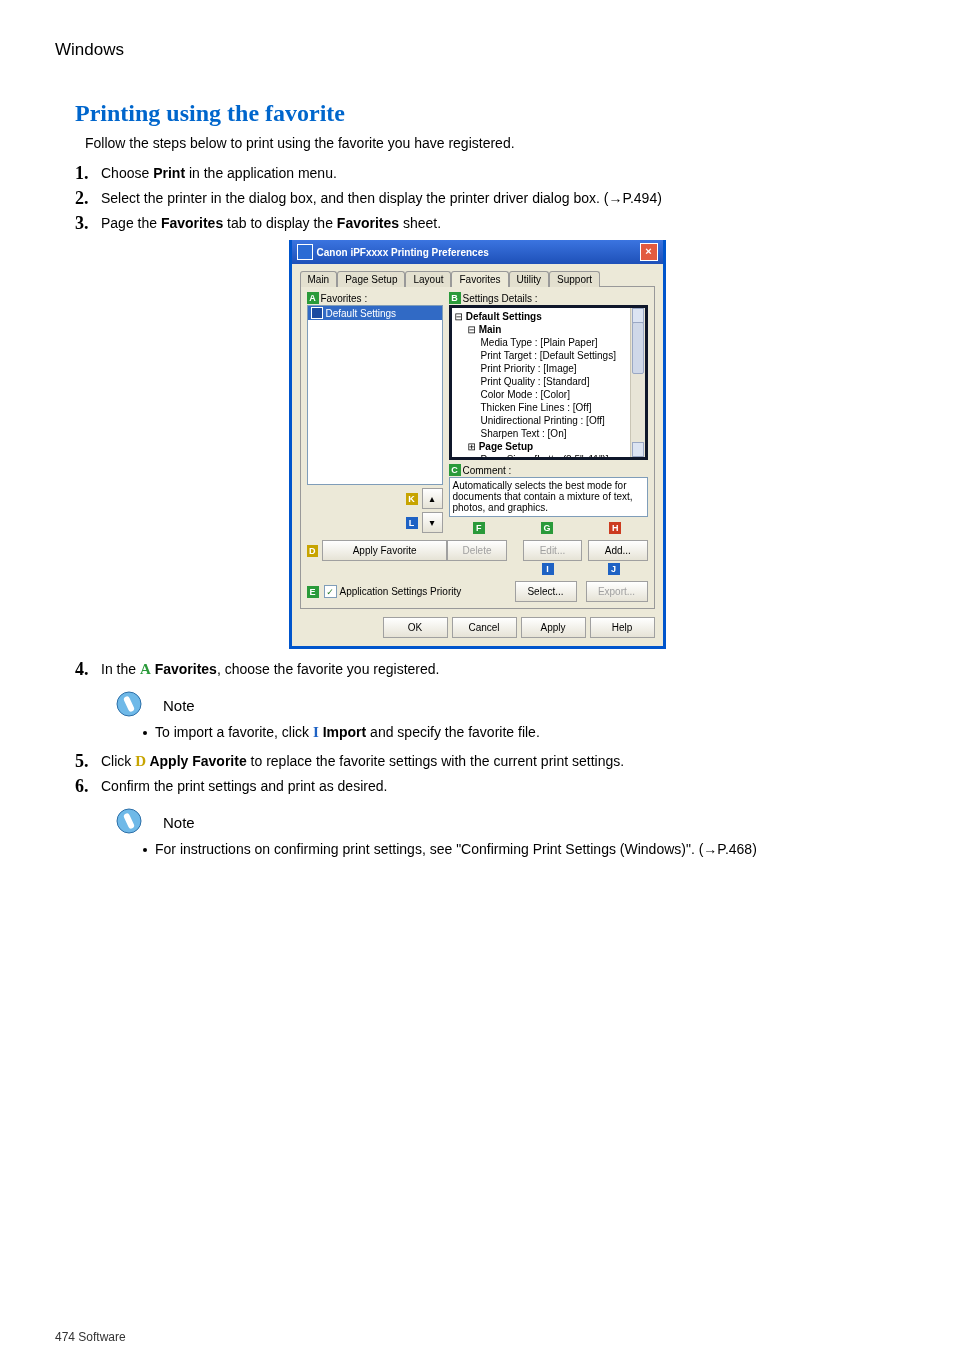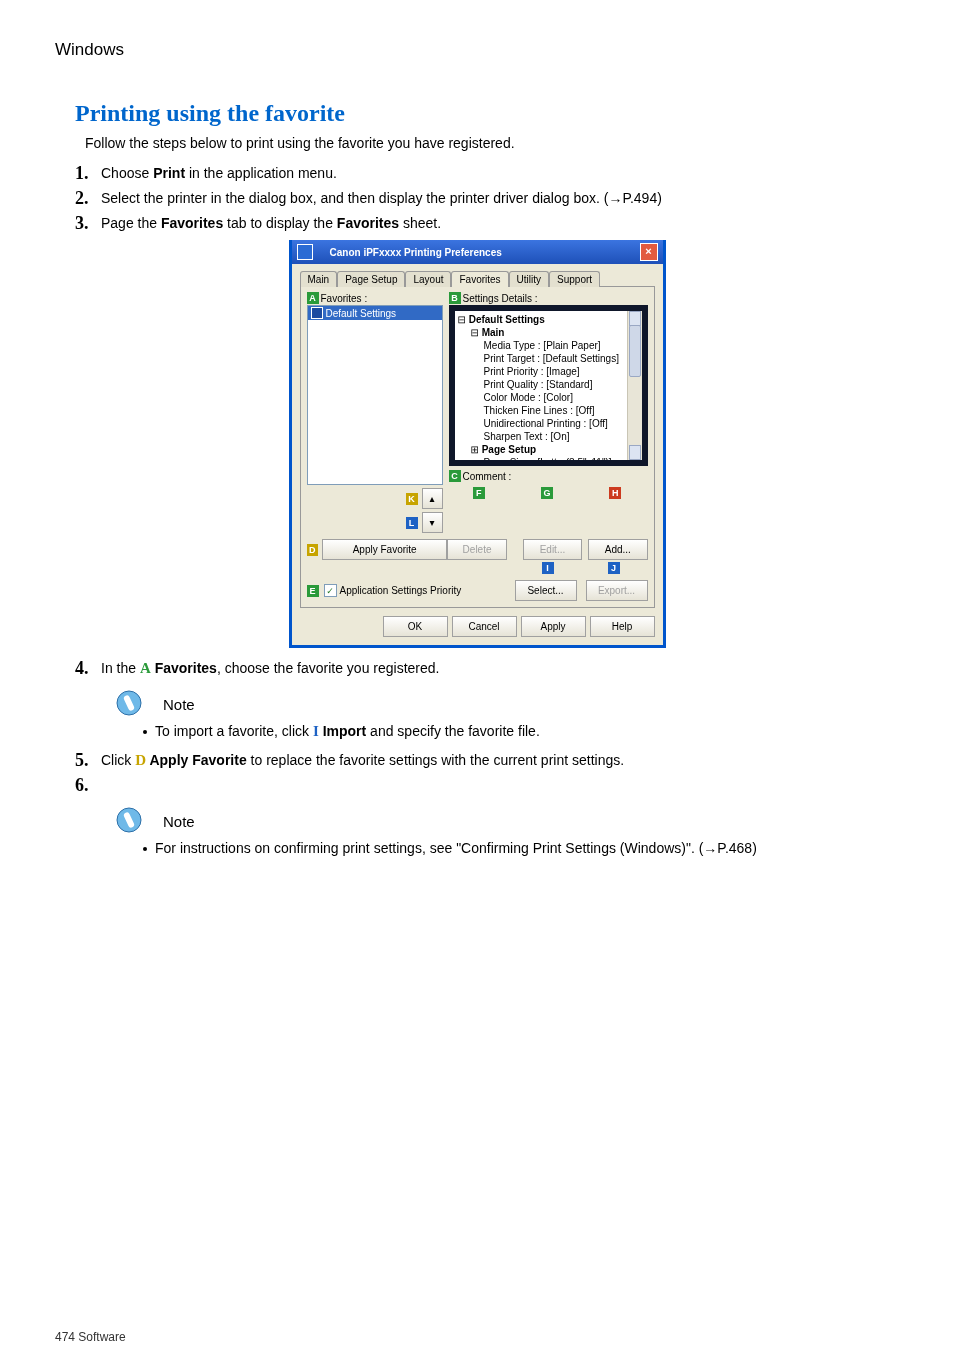--- a/index.html
+++ b/index.html
@@ -22,21 +22,21 @@
 .tab:not(.active){background:#e3e0cf}
 .tabpanel{border:1px solid #999;padding:5px 6px 6px 6px;background:#ece9d8}
 .row1{display:flex;gap:6px}
 .col-l{width:136px}
 .col-r{flex:1}
 .lab-line{display:flex;align-items:center;margin-bottom:1px}
 .key{display:inline-flex;align-items:center;justify-content:center;width:12px;height:12px;background:#2a9a3a;color:#fff;font-weight:bold;font-size:9px;margin-right:2px}
 .fav-list{border:1px solid #7f9db9;background:#fff;height:178px;overflow:hidden}
 .fav-item{background:#316ac5;color:#fff;padding:1px 3px;display:flex;align-items:center;gap:3px}
 .fav-item .doc-ico{width:10px;height:10px;background:#1b4aa0;border:1px solid #fff}
-.tree{border:6px solid #0f172a;background:#fff;height:145px;padding:2px 3px;font-size:10px;line-height:13px;overflow:hidden;position:relative}
+.tree{border:3px solid #0f172a;background:#fff;height:145px;padding:2px 3px;font-size:10px;line-height:13px;overflow:hidden;position:relative}
 .tree ul{list-style:none;margin:0;padding-left:13px}
 .tree>ul{padding-left:0}
 .tree .scroll{position:absolute;right:0;top:0;width:14px;height:100%;background:#e8e5d7;border-left:1px solid #c9c5b5}
 .tree .scroll .thumb{position:absolute;top:14px;left:1px;right:1px;height:50px;background:#cfd8e8;border:1px solid #9aa8c4;border-radius:2px}
 .tree .scroll .arr{position:absolute;left:1px;right:1px;height:13px;background:#dce4f2;border:1px solid #9aa8c4}
 .tree .scroll .arr.top{top:0}.tree .scroll .arr.bot{bottom:0}
 .comment-box{border:1px solid #7f9db9;background:#fff;height:34px;padding:2px 3px;font-size:10px;line-height:11px;margin-top:1px}
 .mini-btn{width:19px;height:19px;border:1px solid #a0a0a0;background:linear-gradient(#fff,#e6e3d6);display:inline-flex;align-items:center;justify-content:center;font-size:10px}
 .kl-row{display:flex;align-items:center;gap:2px;justify-content:flex-end;margin-top:3px}
 .key-y{background:#c7a400}
@@ -80,21 +80,21 @@
   </div>
   <div class="step">
     <div class="step-num">3.</div>
     <div class="step-body"><span>Page the </span><b>Favorites</b><span> tab to display the </span><b>Favorites</b><span> sheet.</span></div>
   </div>
 </div>
 
 <div class="screenshot-wrap">
 <div class="dlg">
   <div class="dlg-title">
-    <span style="display:flex;align-items:center;gap:17px">
+    <span style="display:flex;align-items:center;gap:4px">
           <span class="ico"></span>
           <span>Canon iPFxxxx Printing Preferences</span>
         </span>
     <span class="dlg-close">×</span>
   </div>
   <div class="dlg-body">
     <div class="tabs">
       <div class="tab">Main</div>
       <div class="tab">Page Setup</div>
       <div class="tab">Layout</div>
@@ -156,20 +156,21 @@
             <div class="scroll">
                   <div class="arr top"></div>
                   <div class="thumb"></div>
                   <div class="arr bot"></div>
                 </div>
           </div>
           <div class="lab-line" style="margin-top:4px">
                 <span class="key">C</span>
                 <span>Comment :</span>
               </div>
+          <div class="comment-box">Automatically selects the best mode for documents that contain a mixture of text, photos, and graphics.</div>
           <div style="display:flex;gap:6px;margin-top:5px;align-items:center">
             <span style="flex:1;display:flex;justify-content:center">
                   <span class="key">F</span>
                 </span>
             <span style="flex:1;display:flex;justify-content:center">
                   <span class="key">G</span>
                 </span>
             <span style="flex:1;display:flex;justify-content:center">
                   <span class="key key-r">H</span>
                 </span>
@@ -239,20 +240,21 @@
     </div>
 </div>
 
 <div class="steps">
   <div class="step">
     <div class="step-num">5.</div>
     <div class="step-body"><span>Click </span><span class="ik-d">D</span><b> Apply Favorite</b><span> to replace the favorite settings with the current print settings.</span></div>
   </div>
   <div class="step">
     <div class="step-num">6.</div>
+    <div class="step-body">Confirm the print settings and print as desired.</div>
   </div>
 </div>
 
 <div class="note-block">
   <div class="note-head">
     <span class="note-icon">
       <svg viewBox="0 0 28 28">
           <ellipse cx="14" cy="14" rx="12" ry="12" fill="#6fb9e8" stroke="#2d6fa8" stroke-width="1"></ellipse>
           <rect x="11" y="6" width="6" height="16" rx="3" fill="#fff" transform="rotate(-25 14 14)"></rect>
         </svg>

